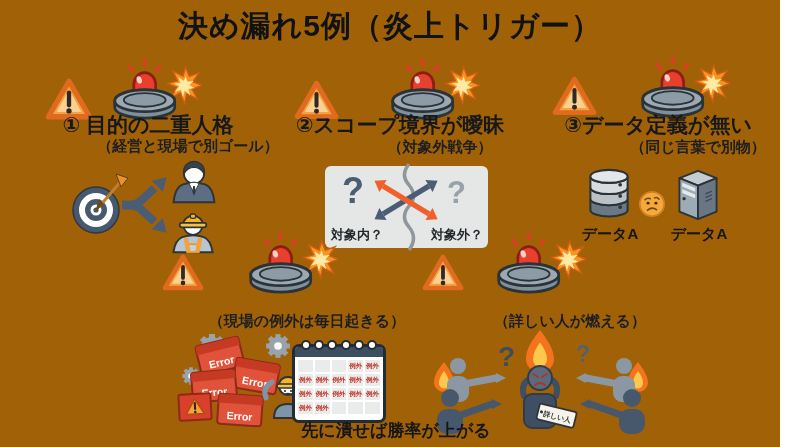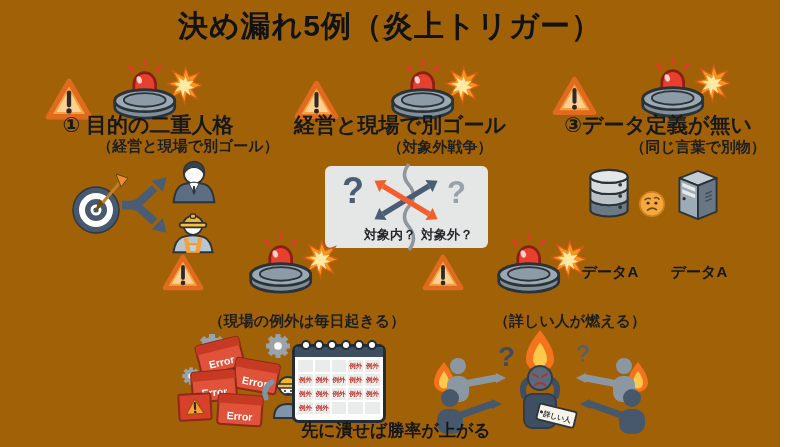--- a/index.html
+++ b/index.html
@@ -17,24 +17,24 @@
           font-size:17px;font-weight:800;color:#141618;}
   svg{display:block;overflow:visible;}
   svg text{font-family:"Liberation Sans","DejaVu Sans",sans-serif;}
   
   .scopebox{position:absolute;left:325px;top:166px;width:163px;height:82px;
             background:#e4e7e5;border-radius:6px;}
   .scope-q{position:absolute;font-weight:800;line-height:1;}
   .scope-q.in{left:17px;top:7px;font-size:36px;color:#4a5d74;}
   .scope-q.out{left:122px;top:11px;font-size:31px;color:#98a1a8;}
   .scope-label{position:absolute;bottom:4px;font-size:13px;font-weight:800;color:#24282c;white-space:nowrap;}
-  .scope-label.in{left:6px;margin-left:33px;}
-  .scope-label.out{right:15px;}
+  .scope-label.in{left:6px;}
+  .scope-label.out{right:5px;}
   
-  .data-label{position:absolute;transform:translateX(-50%);font-size:15px;font-weight:800;color:#141618;white-space:nowrap;margin-top:38px;}
+  .data-label{position:absolute;transform:translateX(-50%);font-size:15px;font-weight:800;color:#141618;white-space:nowrap;}
   
   .calendar{position:absolute;left:292px;top:344px;width:94px;height:79px;
             background:#ffffff;border:3px solid #232c34;border-radius:7px;box-sizing:border-box;}
   .cal-header{height:10px;background:#3d4e61;border-radius:3px 3px 0 0;}
   .cal-rings{position:absolute;top:-7px;left:6px;right:6px;display:flex;justify-content:space-between;}
   .cal-ring{width:6px;height:6px;background:#fff;border:2.5px solid #232c34;border-radius:50%;}
   .cal-grid{display:grid;grid-template-columns:repeat(5,1fr);gap:2px;padding:3px;}
   .cal-cell{height:12px;background:#e9ecea;border-radius:1px;font-size:6.5px;font-weight:700;
             color:#c0281c;display:flex;align-items:center;justify-content:center;overflow:hidden;white-space:nowrap;}
 </style>
@@ -121,21 +121,21 @@
     </svg>
   </div>
 
   <div class="section">
     <svg class="abs" style="left:294px;top:78px" width="45" height="43">
         <use href="#sym-warn"></use>
       </svg>
     <svg class="abs" style="left:380px;top:58px" width="100" height="62">
         <use href="#sym-siren"></use>
       </svg>
-    <div class="heading" style="left:400px;top:111px">経営と現場で別ゴール</div>
+    <div class="heading" style="left:400px;top:111px">②スコープ境界が曖昧</div>
     <div class="subheading" style="left:400px;top:138px">（対象外戦争）</div>
 
     <div class="scopebox">
       <svg style="position:absolute;inset:0" width="163" height="82" viewBox="0 0 163 82">
         <path d="M84,-2 q-9,11 0,21 q9,11 0,21 q-9,11 0,21 q9,11 0,23" stroke="#8f979c" stroke-width="3.5" fill="none"></path>
         <g>
           <line x1="58" y1="48" x2="104" y2="20" stroke="#4a5d74" stroke-width="5.5"></line>
           <polygon points="112.6,14.8 107.6,26 100.4,14" fill="#4a5d74"></polygon>
           <polygon points="49.5,53.2 61.6,54 54.4,42" fill="#4a5d74"></polygon>
         </g>

